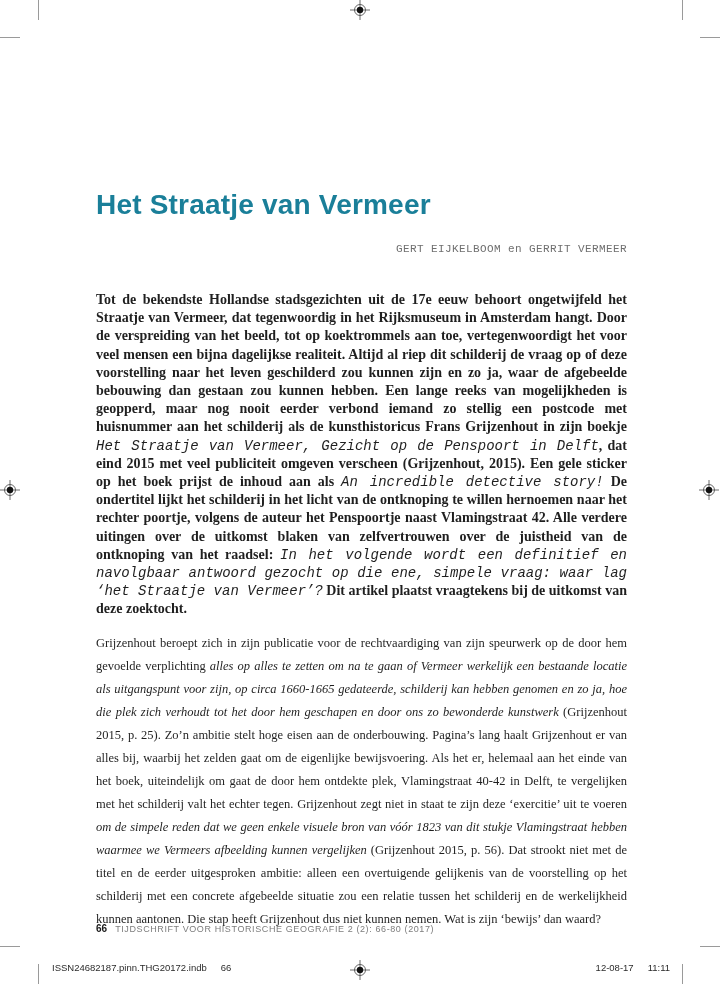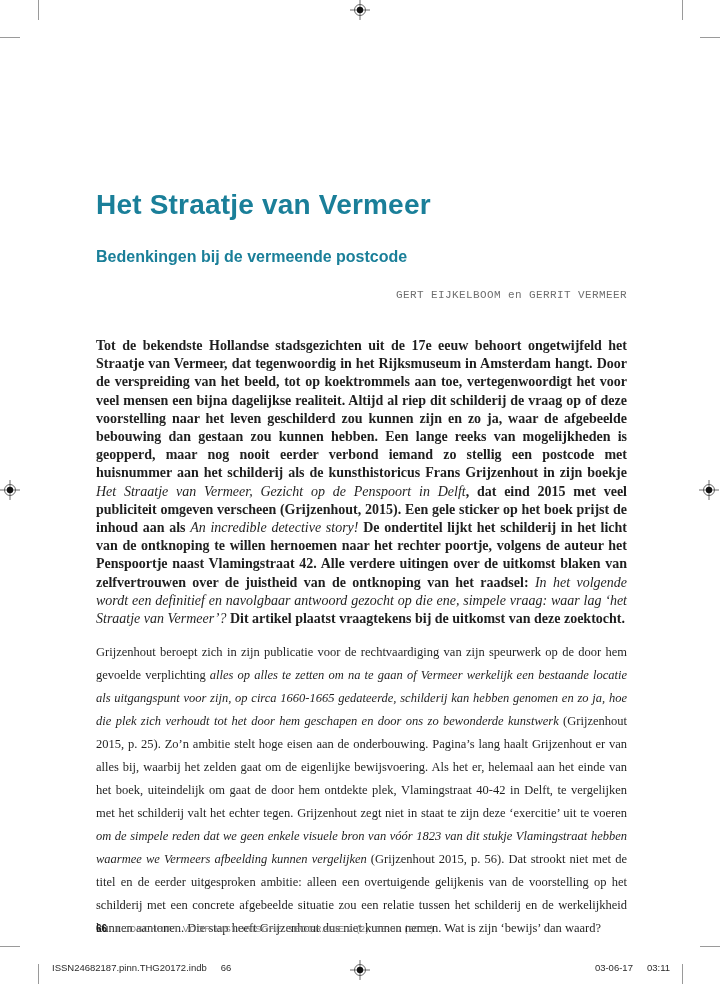--- a/index.html
+++ b/index.html
@@ -51,21 +51,21 @@
     text-align:justify;
     color:var(--body-text);
     margin:0;
   }
   .par-lead{
     margin-top:36px;
     font-size:14px;
     line-height:18.2px;
     font-weight:bold;
   }
-  .par-lead .em-seg{font-weight:normal;font-style:italic;}
+  .par-lead .em-seg{font-weight:normal;font-style:italic;font-family:Liberation Mono, monospace;}
   .par-body{
     margin-top:13px;
     font-size:12.5px;
     line-height:23px;
     font-weight:normal;
   }
   .par-body .em-seg{font-style:italic;}
   .footer{
     position:absolute;
     left:96px;top:884px;
@@ -136,30 +136,29 @@
     </svg>
   <svg class="regmark" style="left:350px;top:960px;" viewBox="0 0 20 20">
       <line x1="10" y1="0" x2="10" y2="20" stroke="#444" stroke-width="0.8"></line>
       <line x1="0" y1="10" x2="20" y2="10" stroke="#444" stroke-width="0.8"></line>
       <circle cx="10" cy="10" r="5.5" fill="none" stroke="#444" stroke-width="0.8"></circle>
       <circle cx="10" cy="10" r="3.2" fill="#111"></circle>
     </svg>
 
   <div class="content">
     <h1 class="title">Het Straatje van Vermeer</h1>
-    <h2 class="subtitle">Bedenkingen bij de vermeende postcode</h2>
     <div class="authors">GERT EIJKELBOOM en GERRIT VERMEER</div>
     <p class="body-par par-lead"><span>Tot de bekendste Hollandse stadsgezichten uit de 17e eeuw behoort ongetwijfeld het Straatje van Vermeer, dat tegenwoordig in het Rijksmuseum in Amsterdam hangt. Door de verspreiding van het beeld, tot op koektrommels aan toe, vertegenwoordigt het voor veel mensen een bijna dagelijkse realiteit. Altijd al riep dit schilderij de vraag op of deze voorstelling naar het leven geschilderd zou kunnen zijn en zo ja, waar de afgebeelde bebouwing dan gestaan zou kunnen hebben. Een lange reeks van mogelijkheden is geopperd, maar nog nooit eerder verbond iemand zo stellig een postcode met huisnummer aan het schilderij als de kunsthistoricus Frans Grijzenhout in zijn boekje </span><span class="em-seg">Het Straatje van Vermeer, Gezicht op de Penspoort in Delft</span><span>, dat eind 2015 met veel publiciteit omgeven verscheen (Grijzenhout, 2015). Een gele sticker op het boek prijst de inhoud aan als </span><span class="em-seg">An incredible detective story!</span><span> De ondertitel lijkt het schilderij in het licht van de ontknoping te willen hernoemen naar het rechter poortje, volgens de auteur het Penspoortje naast Vlamingstraat 42. Alle verdere uitingen over de uitkomst blaken van zelfvertrouwen over de juistheid van de ontknoping van het raadsel: </span><span class="em-seg">In het volgende wordt een definitief en navolgbaar antwoord gezocht op die ene, simpele vraag: waar lag ‘het Straatje van Vermeer’?</span><span> Dit artikel plaatst vraagtekens bij de uitkomst van deze zoektocht.</span></p>
     <p class="body-par par-body"><span>Grijzenhout beroept zich in zijn publicatie voor de rechtvaardiging van zijn speurwerk op de door hem gevoelde verplichting </span><span class="em-seg">alles op alles te zetten om na te gaan of Vermeer werkelijk een bestaande locatie als uitgangspunt voor zijn, op circa 1660-1665 gedateerde, schilderij kan hebben genomen en zo ja, hoe die plek zich verhoudt tot het door hem geschapen en door ons zo bewonderde kunstwerk</span><span> (Grijzenhout 2015, p. 25). Zo’n ambitie stelt hoge eisen aan de onderbouwing. Pagina’s lang haalt Grijzenhout er van alles bij, waarbij het zelden gaat om de eigenlijke bewijsvoering. Als het er, helemaal aan het einde van het boek, uiteindelijk om gaat de door hem ontdekte plek, Vlamingstraat 40-42 in Delft, te vergelijken met het schilderij valt het echter tegen. Grijzenhout zegt niet in staat te zijn deze ‘exercitie’ uit te voeren </span><span class="em-seg">om de simpele reden dat we geen enkele visuele bron van vóór 1823 van dit stukje Vlamingstraat hebben waarmee we Vermeers afbeelding kunnen vergelijken</span><span> (Grijzenhout 2015, p. 56). Dat strookt niet met de titel en de eerder uitgesproken ambitie: alleen een overtuigende gelijkenis van de voorstelling op het schilderij met een concrete afgebeelde situatie zou een relatie tussen het schilderij en de werkelijkheid kunnen aantonen. Die stap heeft Grijzenhout dus niet kunnen nemen. Wat is zijn ‘bewijs’ dan waard?</span></p>
   </div>
 
   <div class="footer">
     <span class="pagenum">66</span><span>TIJDSCHRIFT VOOR HISTORISCHE GEOGRAFIE 2 (2): 66-80 (2017)</span>
   </div>
 
   <div class="slug slug-left">
     <span>ISSN24682187.pinn.THG20172.indb</span><span class="gap"></span><span>66</span>
   </div>
   <div class="slug slug-right">
-    <span>03-06-17</span><span class="gap"></span><span>03:11</span>
+    <span>12-08-17</span><span class="gap"></span><span>11:11</span>
   </div>
 
 </div>
 
 </body></html>

